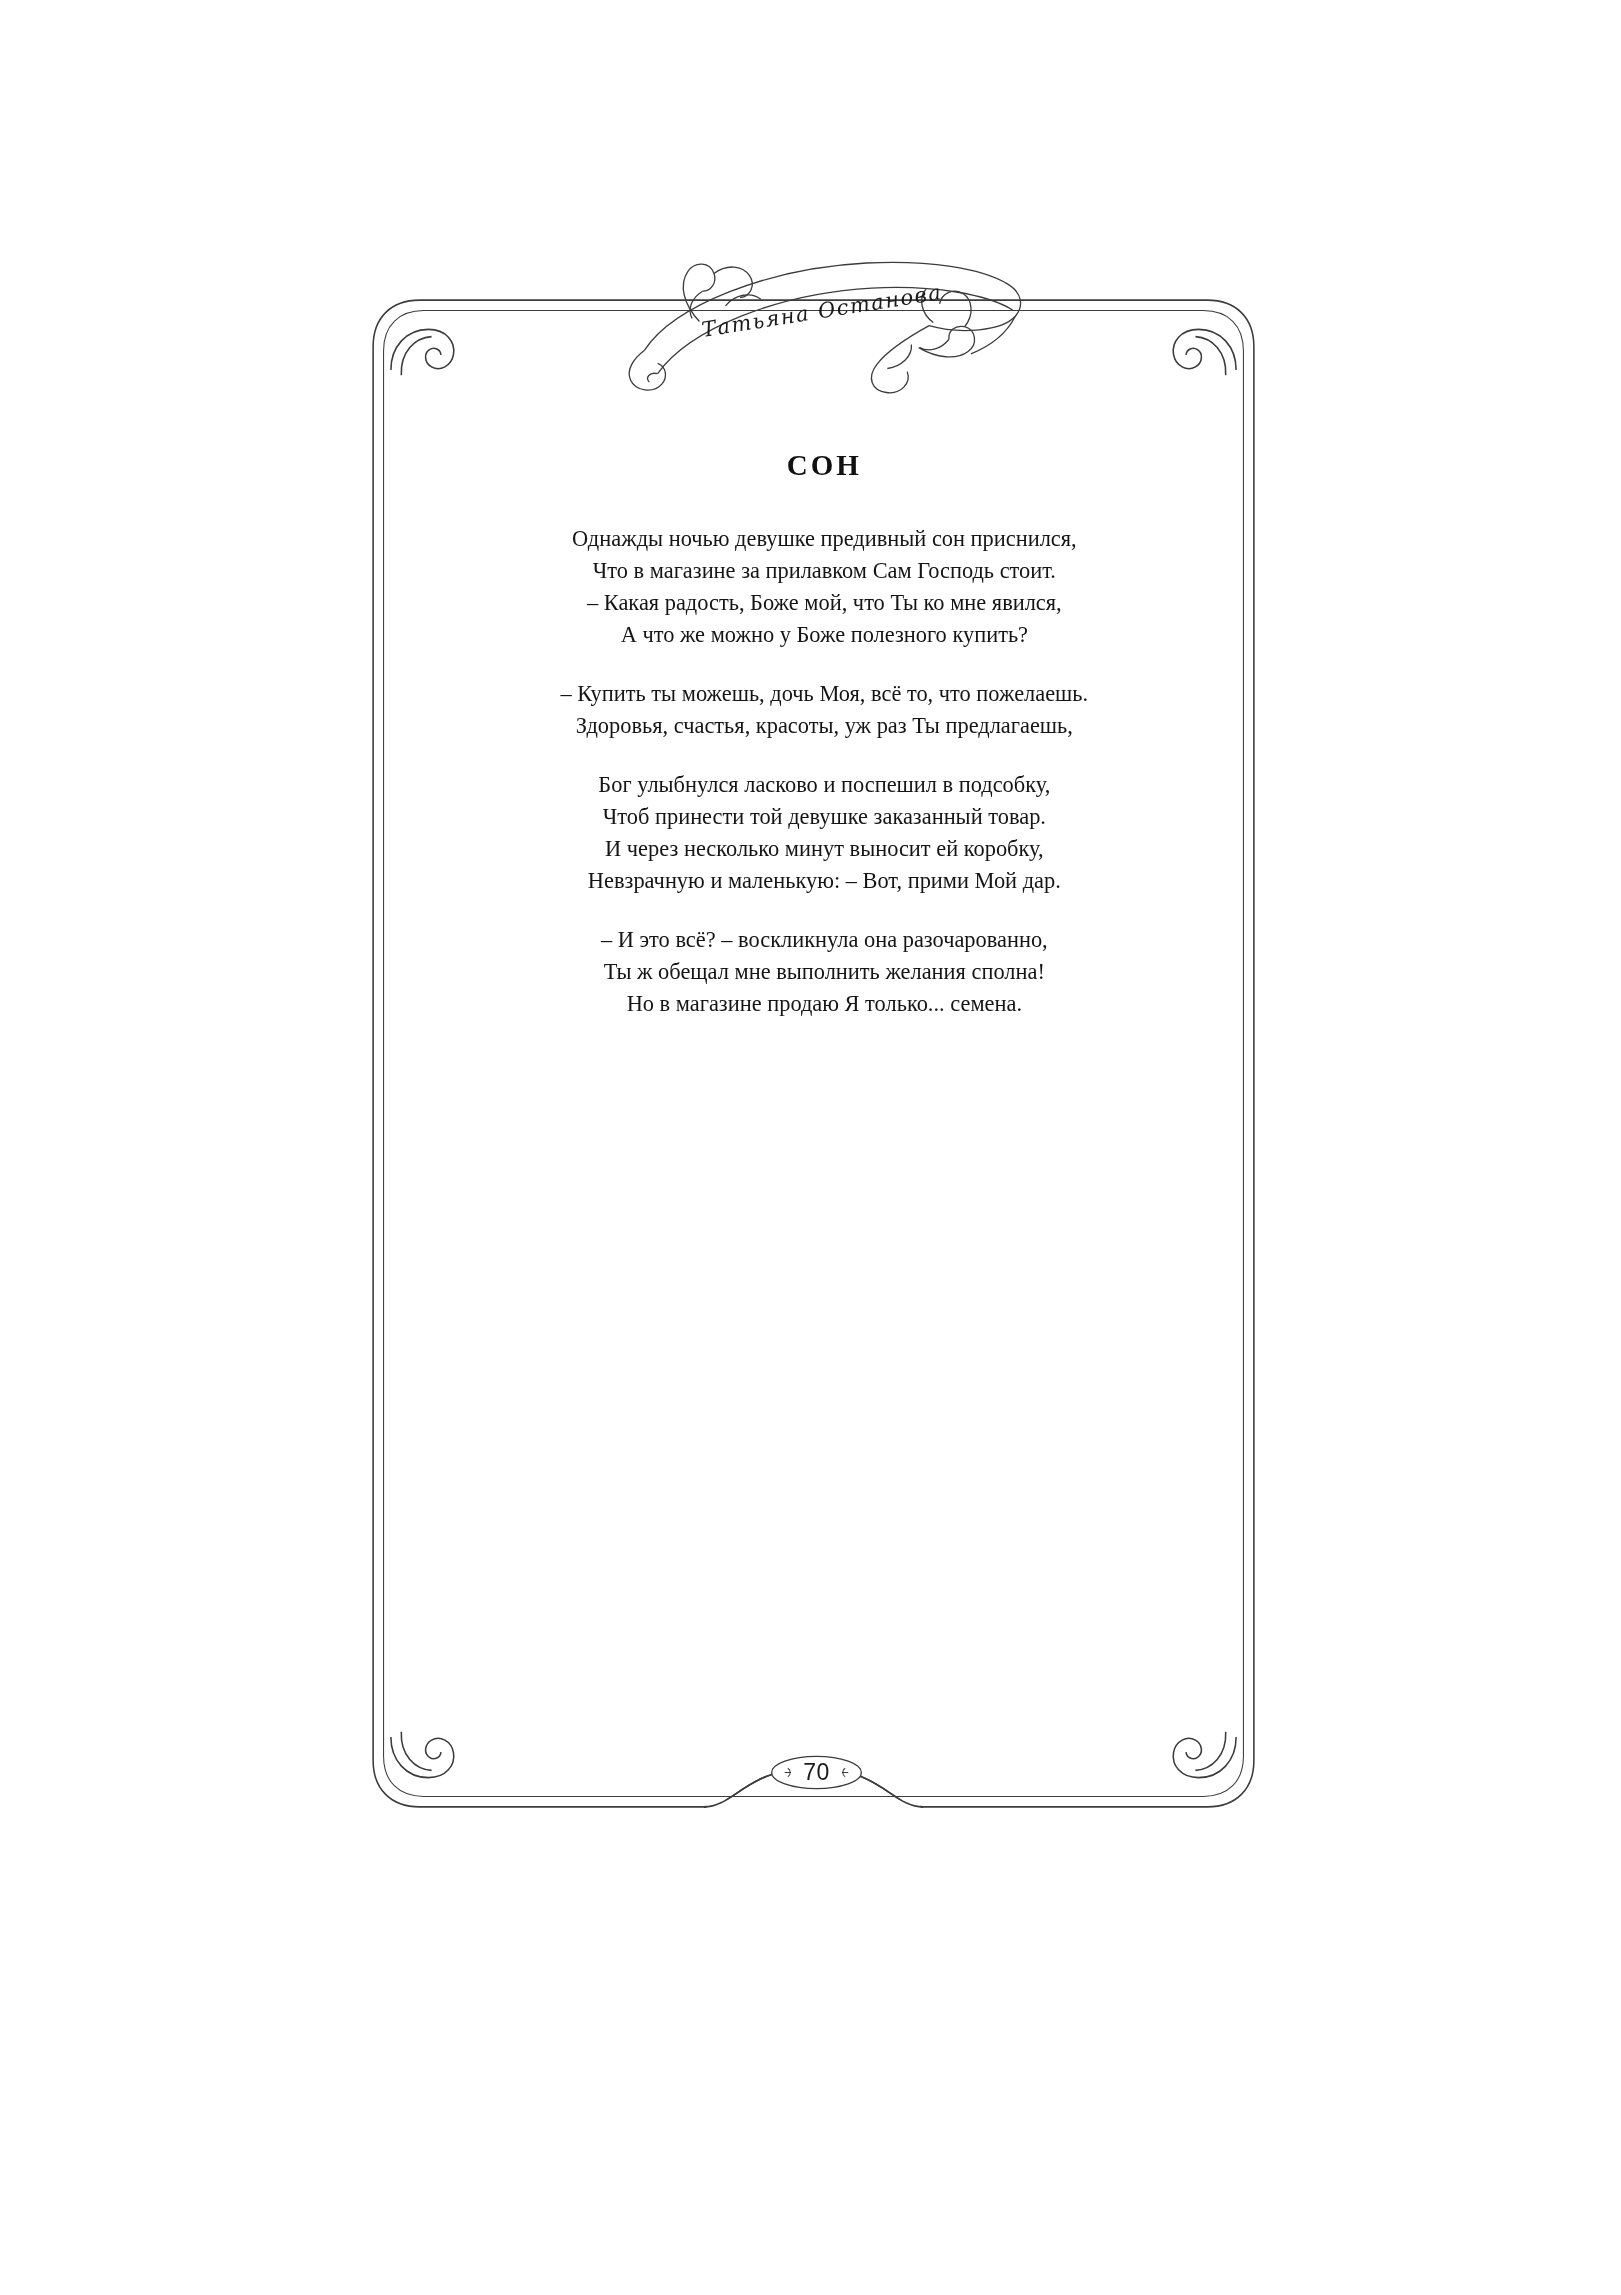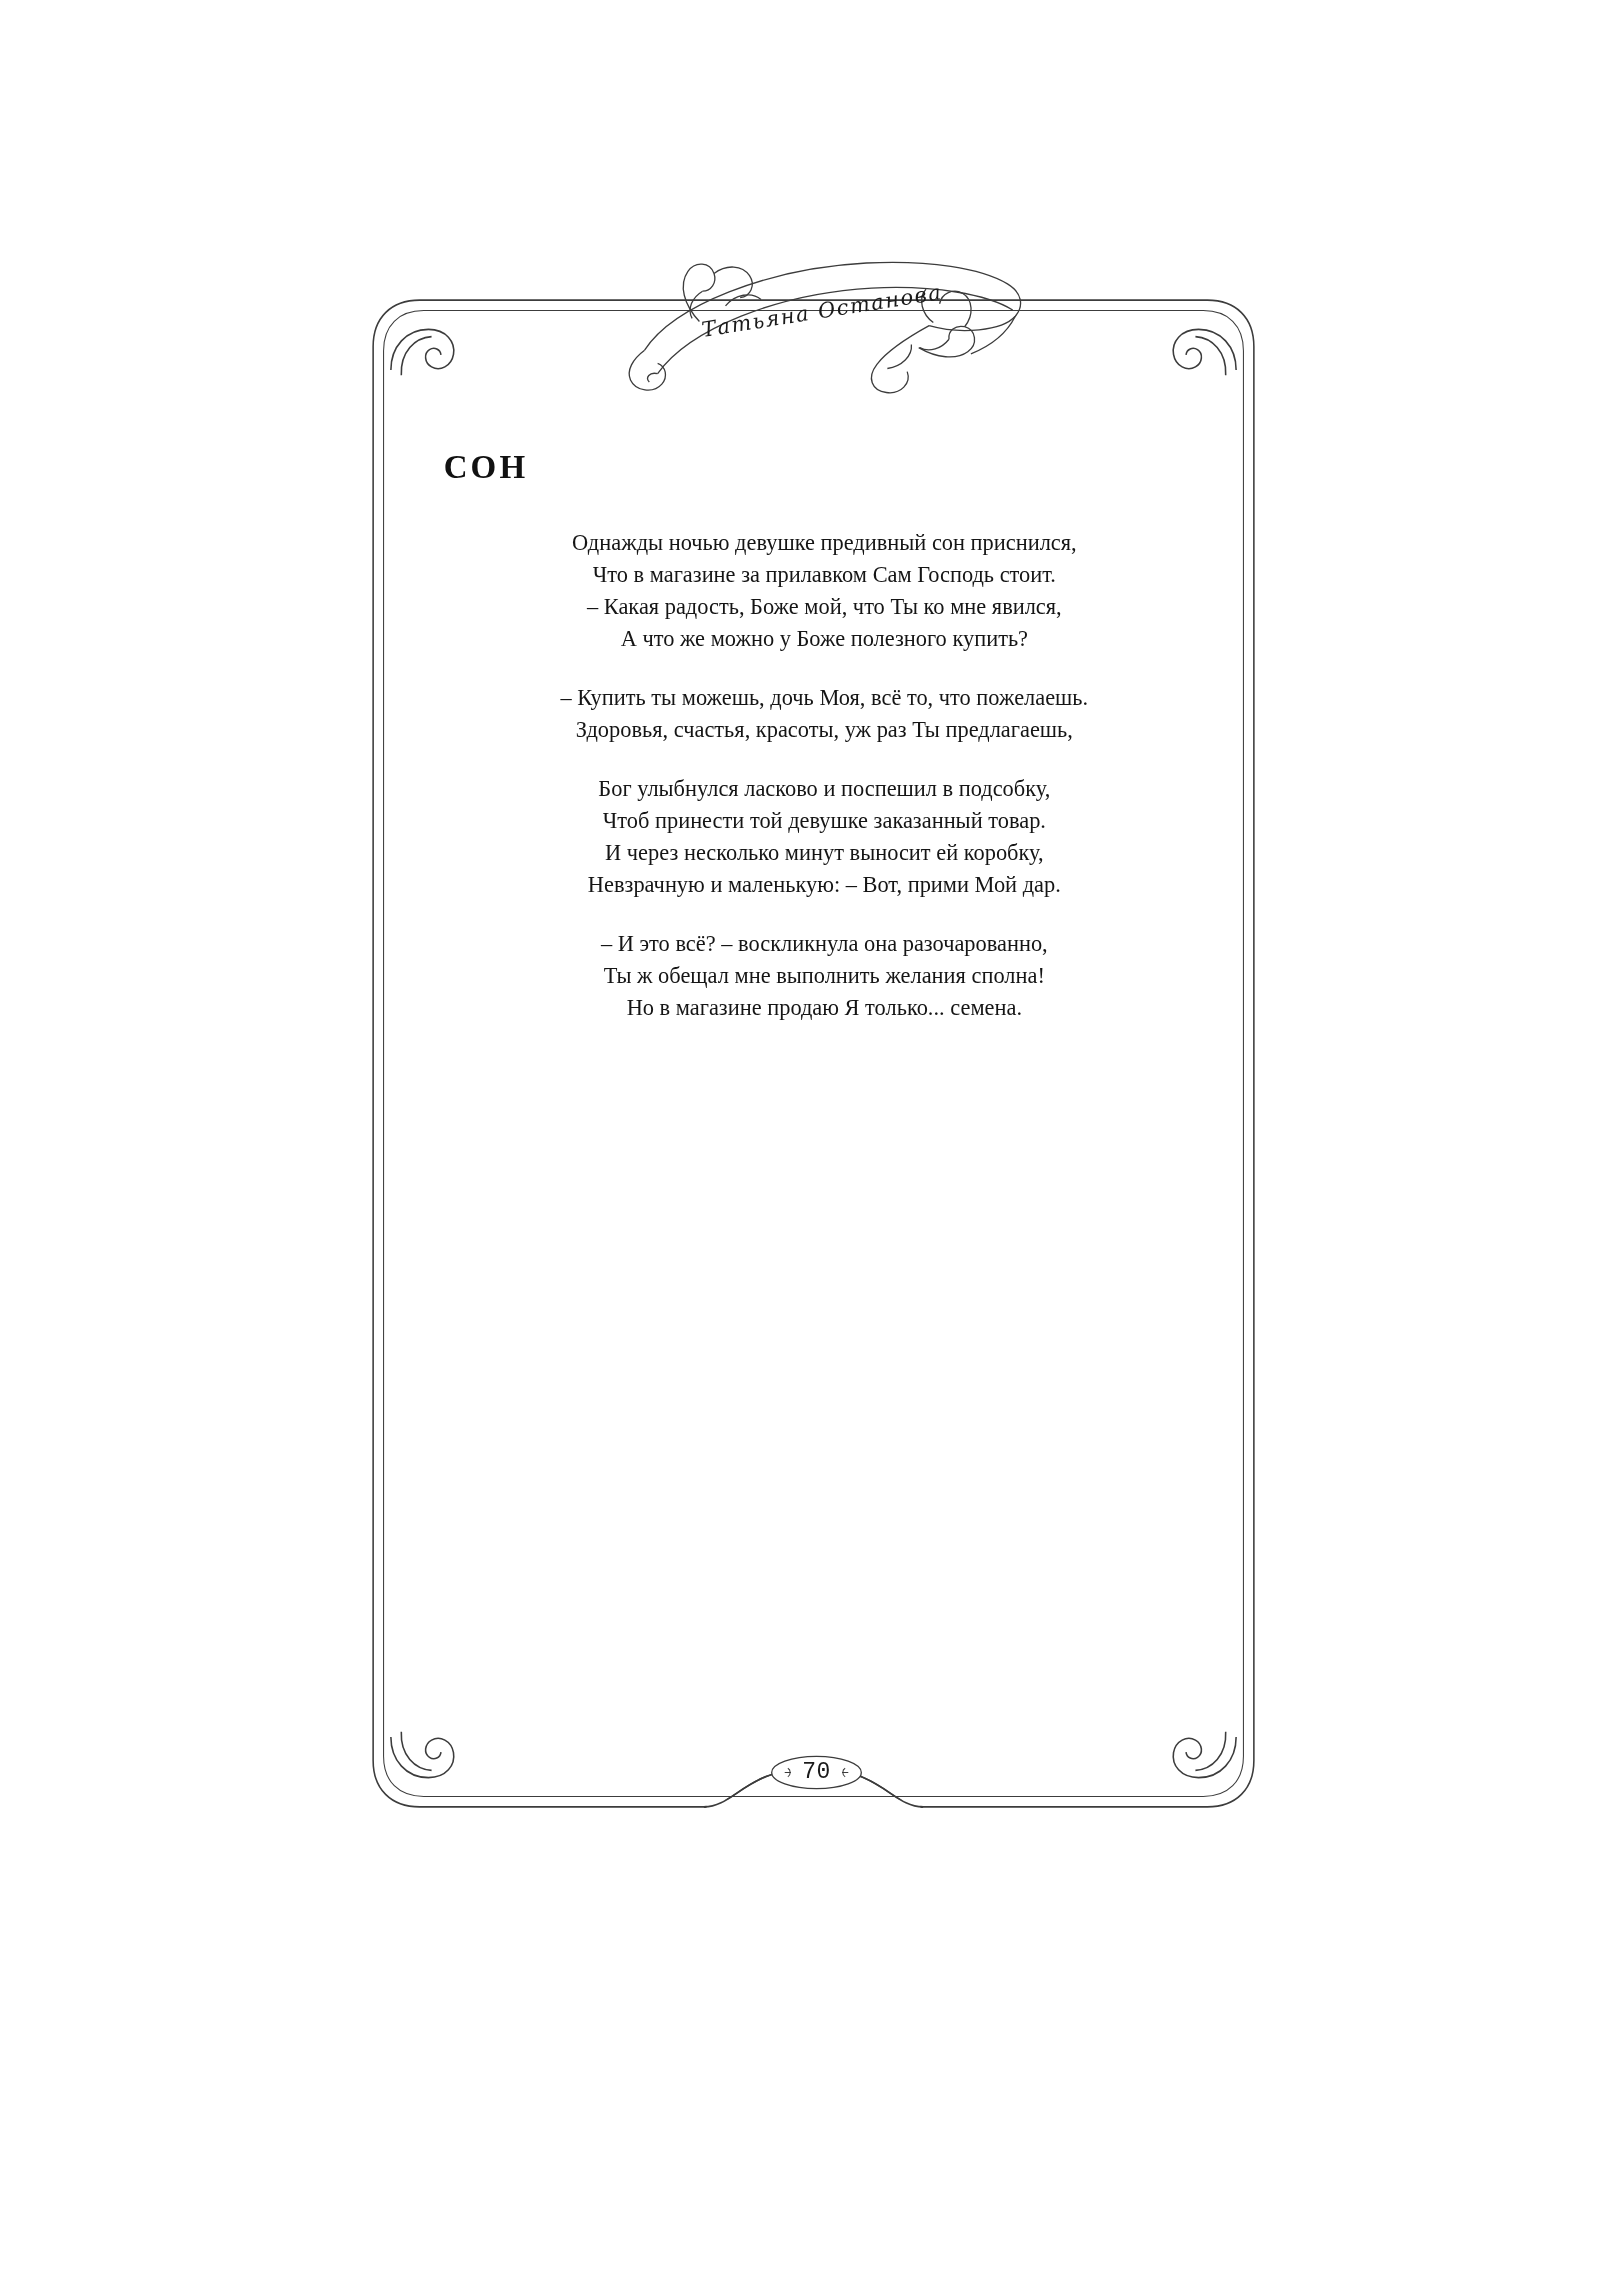--- a/index.html
+++ b/index.html
@@ -75,22 +75,22 @@
 
   
   .content {
     position: absolute;
     left: 428px;
     top: 449px;
     width: 777px;
   }
 
   .poem-title {
-    text-align: left;
-    font-size: 33px;
+    text-align: center;
+    font-size: 29px;
     letter-spacing: 3.1px;
     font-family: "Liberation Serif", serif;
     color: #111;
     margin: 0 0 41px 0;
     padding-left: 15.7px;
   }
 
   .stanza {
     margin: 0 0 27px 0;
     padding-left: 15.7px;
@@ -113,21 +113,21 @@
     width: 99px;
     height: 41px;
   }
   .folio-num {
     position: absolute;
     left: 0;
     top: 7.3px;
     width: 99px;
     text-align: center;
     font-size: 23px;
-    font-family: Liberation Mono, monospace;
+    font-family: Liberation Sans, sans-serif;
     color: #1a1a1a;
     letter-spacing: 0.5px;
   }
   .folio-oval {
     position: absolute;
     left: 0; top: 0;
     width: 99px; height: 41px;
   }
 </style>
 </head>

